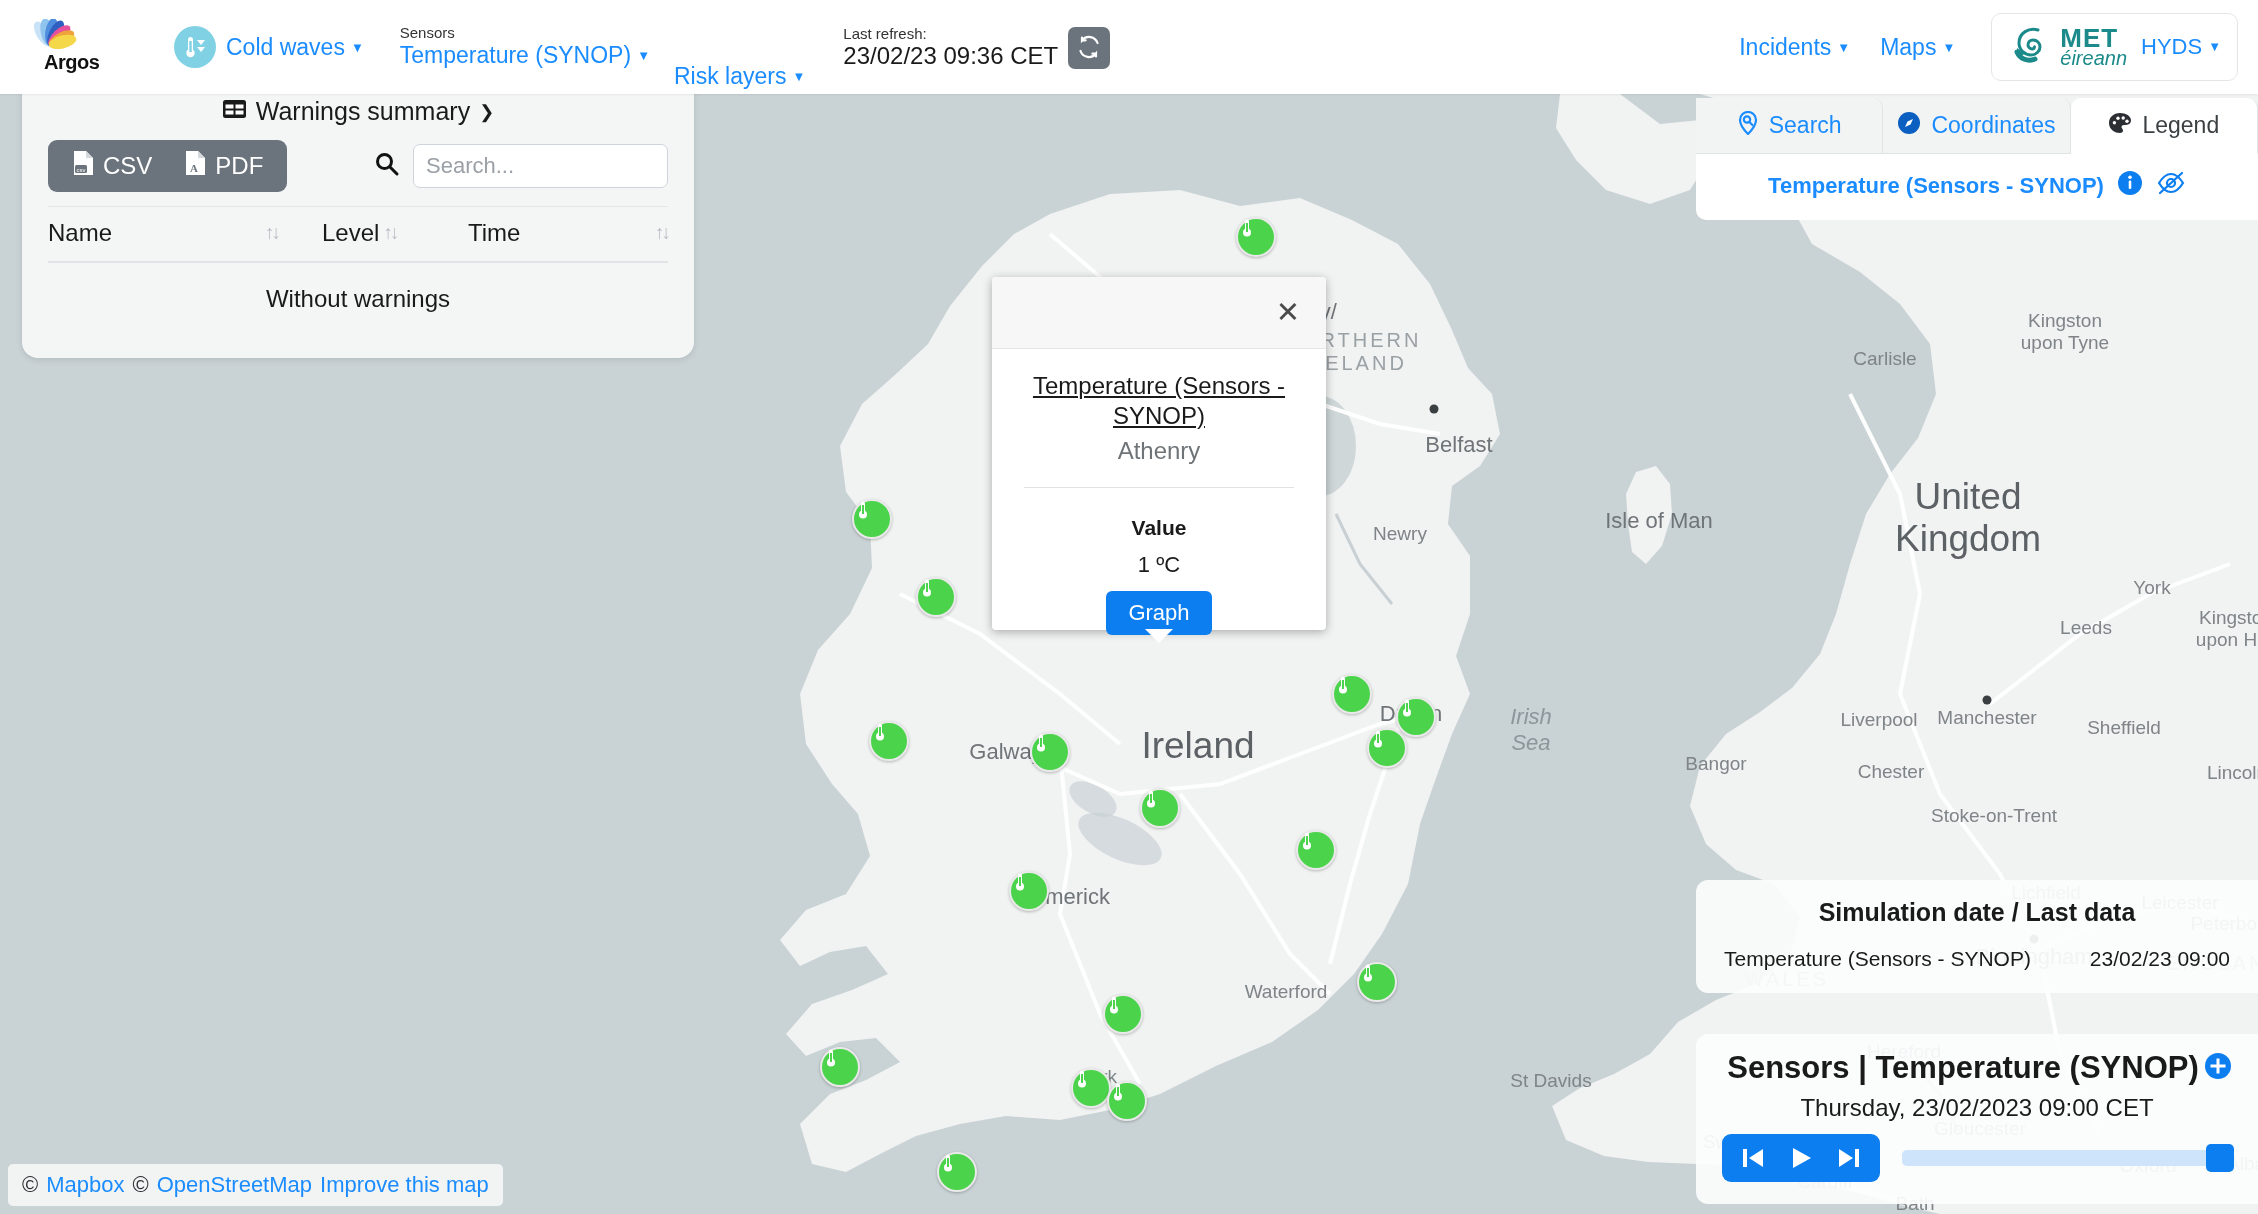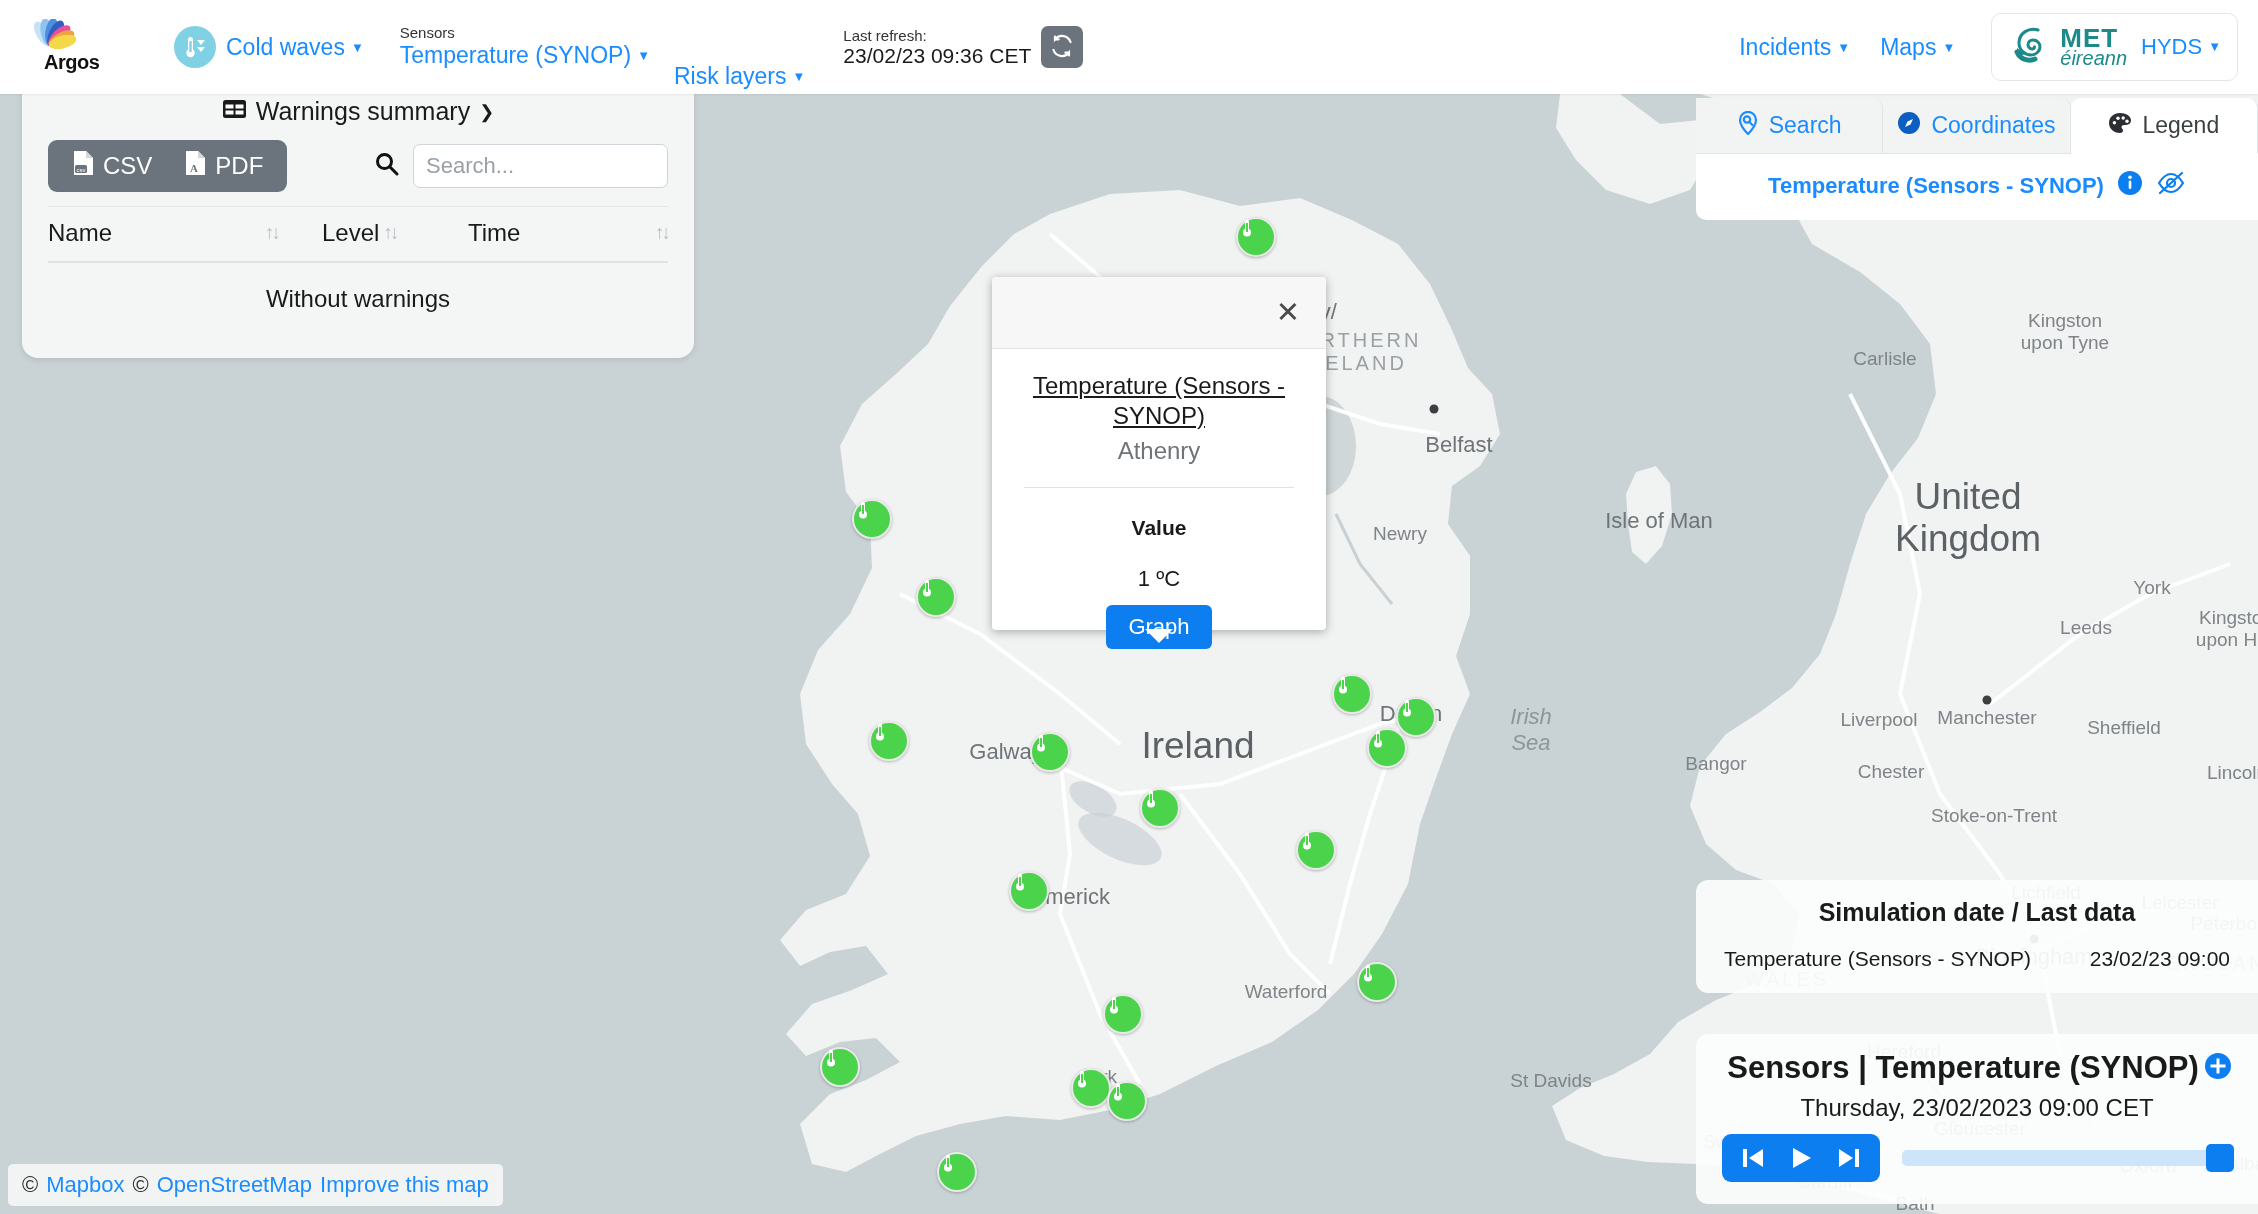--- a/index.html
+++ b/index.html
@@ -33,21 +33,21 @@
     margin-right: 10px;
   }
   .linklike { color: #1a8cff; font-size: 23px; white-space: nowrap; cursor: pointer; }
   .caret { display:inline-block; margin-left: 6px; font-size: 13px; vertical-align: 3px; }
   .sensors-group { margin-left: 36px; }
   .sensors-label { font-size: 15px; color: #333; line-height: 1.1; margin-bottom: 1px; }
   .risk-layers { margin-left: 24px; align-self: flex-end; margin-bottom: 4px; }
   .refresh-group { margin-left: 38px; display: flex; align-items: flex-end; }
   .refresh-texts { line-height: 1.15; }
   .refresh-label { font-size: 15px; color: #333; }
-  .refresh-value { font-size: 21px; color: #1a1a1a; }
+  .refresh-value { font-size: 24px; color: #1a1a1a; }
   .refresh-btn {
     width: 42px; height: 42px; border-radius: 7px; background: #6b747c;
     display: flex; align-items: center; justify-content: center;
     margin-left: 10px; border: none; cursor: pointer;
   }
   .topbar-right { margin-left: auto; display: flex; align-items: center; margin-right: 20px; }
   .topbar-right .linklike { margin-right: 30px; }
   .met-box {
     display: flex; align-items: center;
     border: 1px solid #e3e6e8; border-radius: 10px;
@@ -151,21 +151,21 @@
     border-radius: 4px 4px 0 0;
   }
   .popup-close { font-size: 29px; color: #4b4b4b; cursor: pointer; line-height: 1; }
   .popup-body { padding: 22px 24px 0 24px; text-align: center; }
   .popup-title {
     font-size: 24px; color: #1a1a1a; text-decoration: underline; line-height: 1.25;
   }
   .popup-sub { font-size: 24px; color: #6f7478; margin-top: 6px; }
   .popup-div { border-top: 1px solid #e2e2e2; margin: 22px 8px 0 8px; }
   .popup-vlabel { font-size: 21px; font-weight: 700; color: #1a1a1a; margin-top: 28px; }
-  .popup-value { font-size: 22px; color: #1a1a1a; margin-top: 26px; }
+  .popup-value { font-size: 22px; color: #1a1a1a; margin-top: 12px; }
   .popup-graph-btn {
     margin: 13px auto 0 auto; display: block;
     background: #0d7ef0; color: #fff; border: none; border-radius: 6px;
     font-size: 22px; padding: 9px 22px; cursor: pointer;
     font-family: "Liberation Sans", sans-serif;
   }
   .popup-tip {
     position: absolute; left: 50%; bottom: -13px; transform: translateX(-50%);
     width: 0; height: 0; border-left: 14px solid transparent;
     border-right: 14px solid transparent; border-top: 14px solid #fff;

